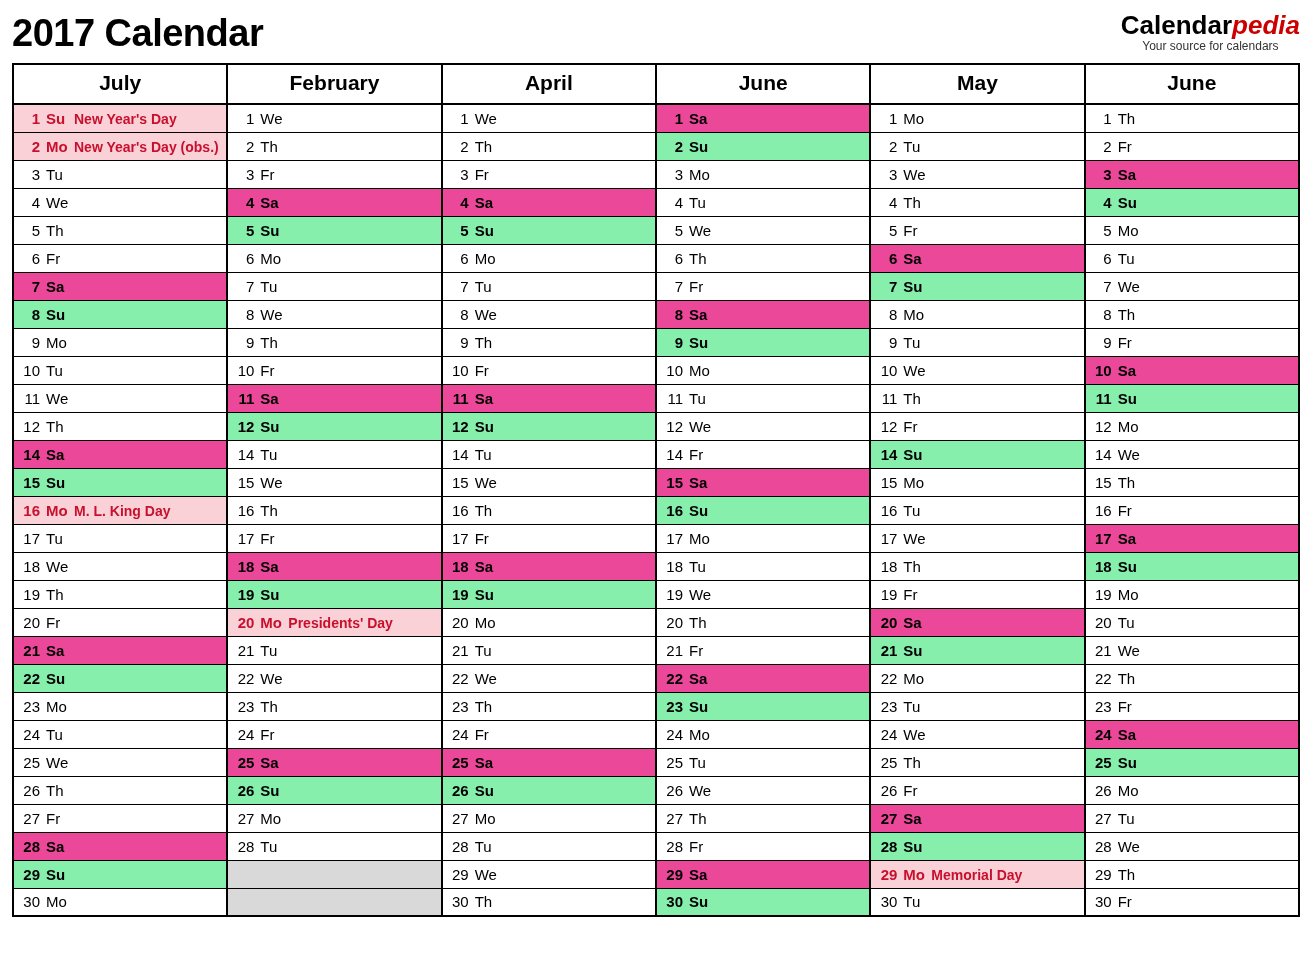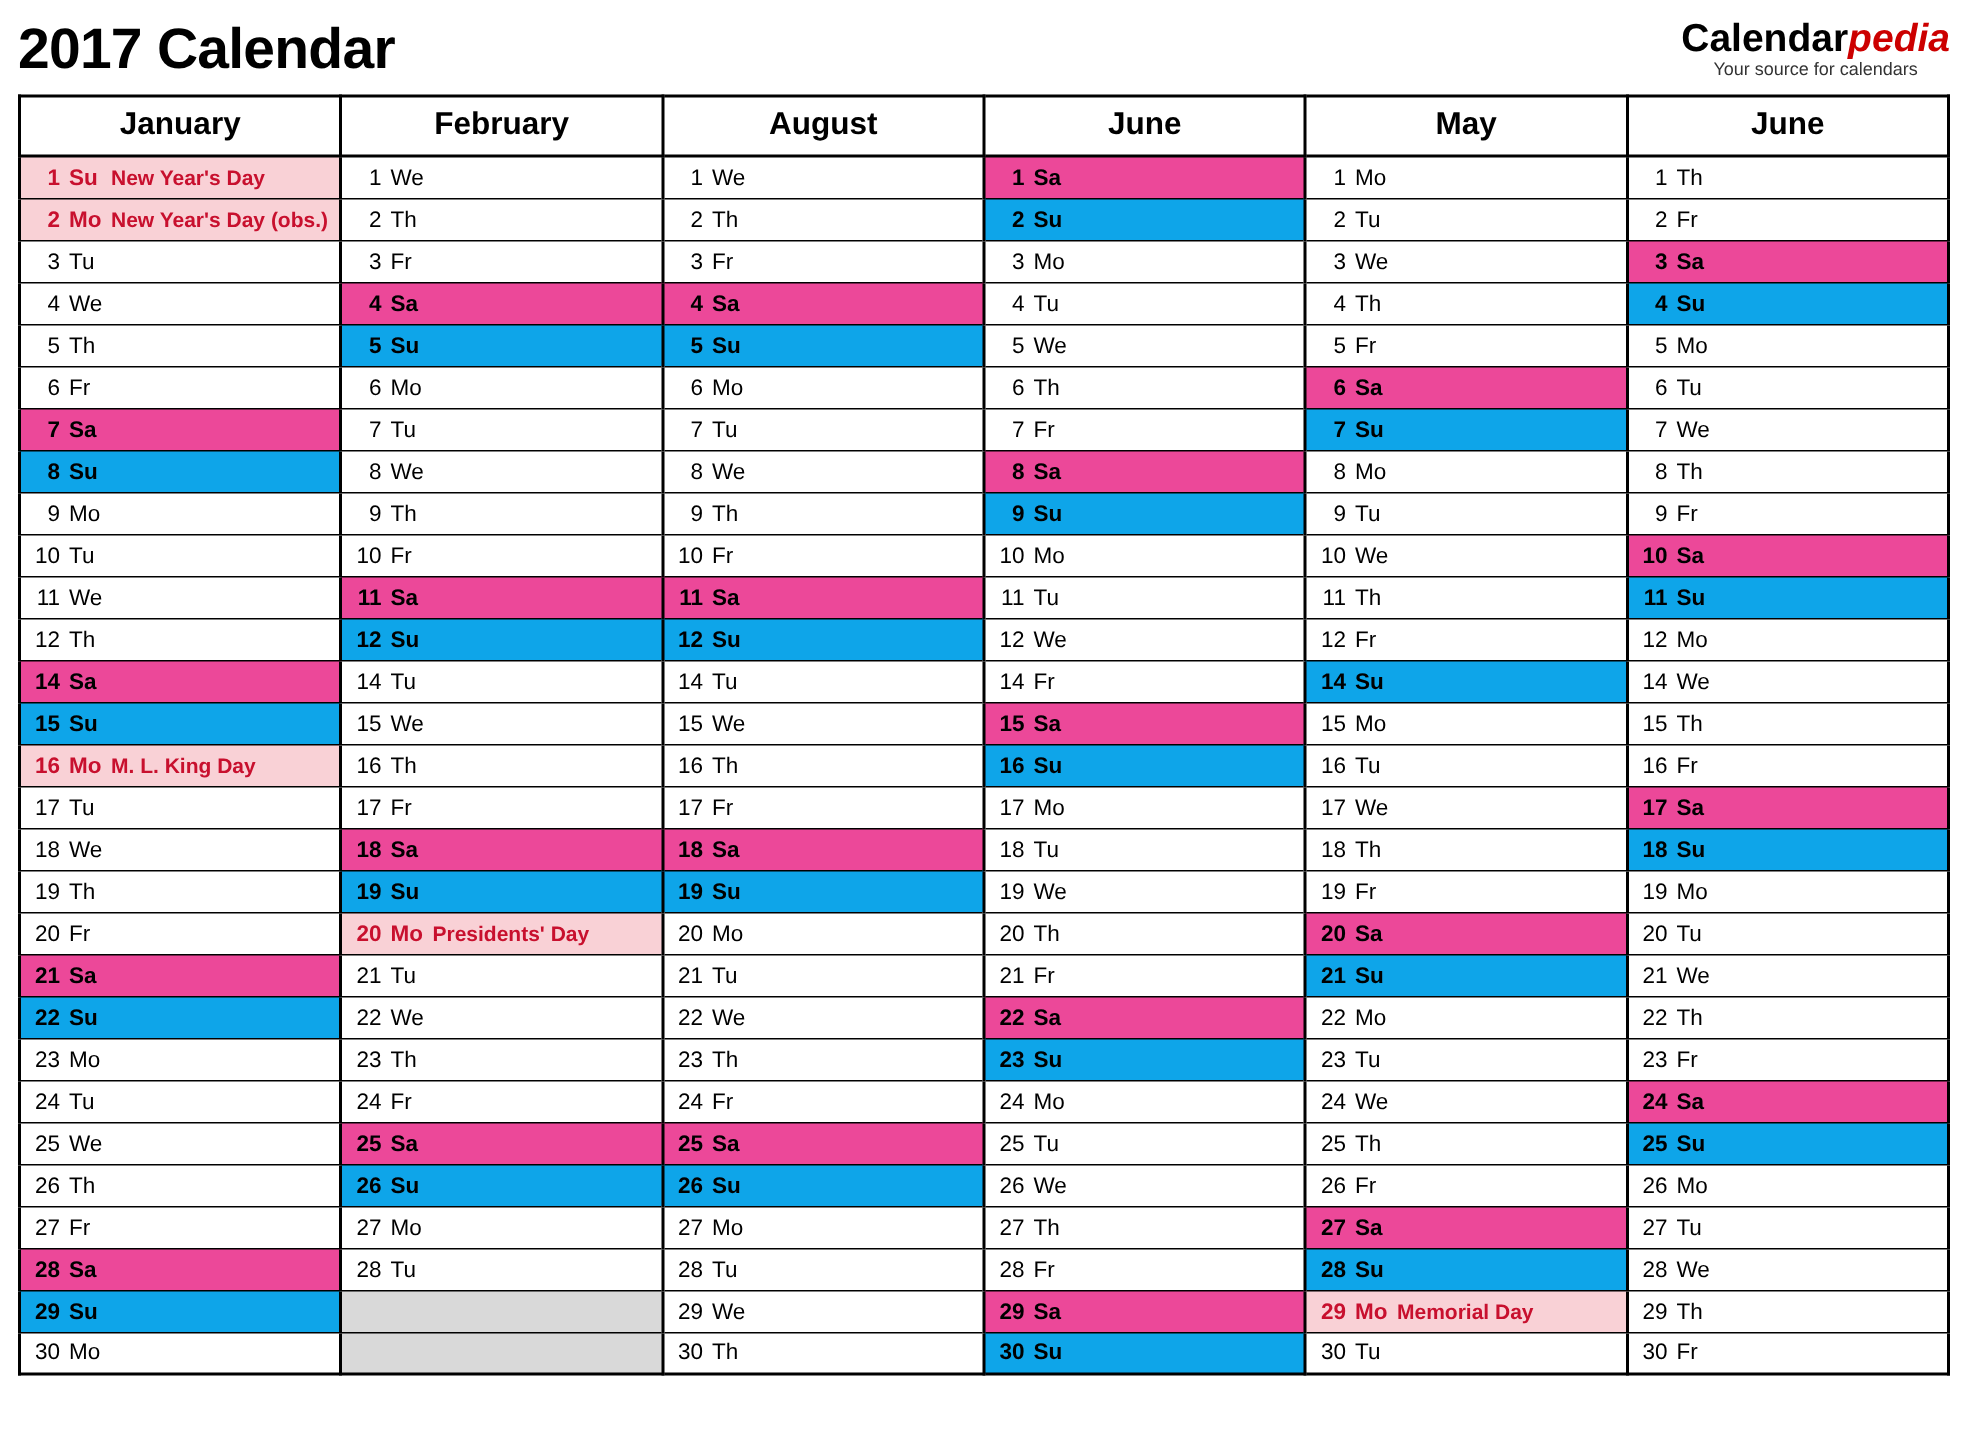--- a/index.html
+++ b/index.html
@@ -75,43 +75,43 @@
   .dow {
     display: inline-block;
     width: 26px;
   }
   .ev {
     font-size: 14px;
     font-weight: bold;
     margin-left: 2px;
   }
   .sat { background: #ec4899; font-weight: bold; }
-  .sun { background: #0ea5e9; font-weight: bold; }
+  .sun { background: #86efac; font-weight: bold; }
   .hol { background: #f9d1d6; font-weight: bold; color: #c8102e; }
   .empty { background: #d9d9d9; }
 </style>
 </head>
 <body>
 
 <div class="header-row">
   <div class="title">2017 Calendar</div>
   <div class="brand">
     <div class="brand-name">
       <span>Calendar</span><span class="pedia">pedia</span>
     </div>
     <div class="brand-tag">Your source for calendars</div>
   </div>
 </div>
 
 <table class="cal">
   <thead>
     <tr id="month-header-row">
-        <th>January</th>
+        <th>July</th>
         <th>February</th>
-        <th>August</th>
+        <th>April</th>
         <th>June</th>
         <th>May</th>
         <th>June</th>
       </tr>
   </thead>
   <tbody id="cal-body">
       <tr>
         <td class="hol"><span class="daynum">1</span><span class="dow">Su</span><span class="ev">New Year's Day</span></td>
         <td class=""><span class="daynum">1</span><span class="dow">We</span></td>
         <td class=""><span class="daynum">1</span><span class="dow">We</span></td>

